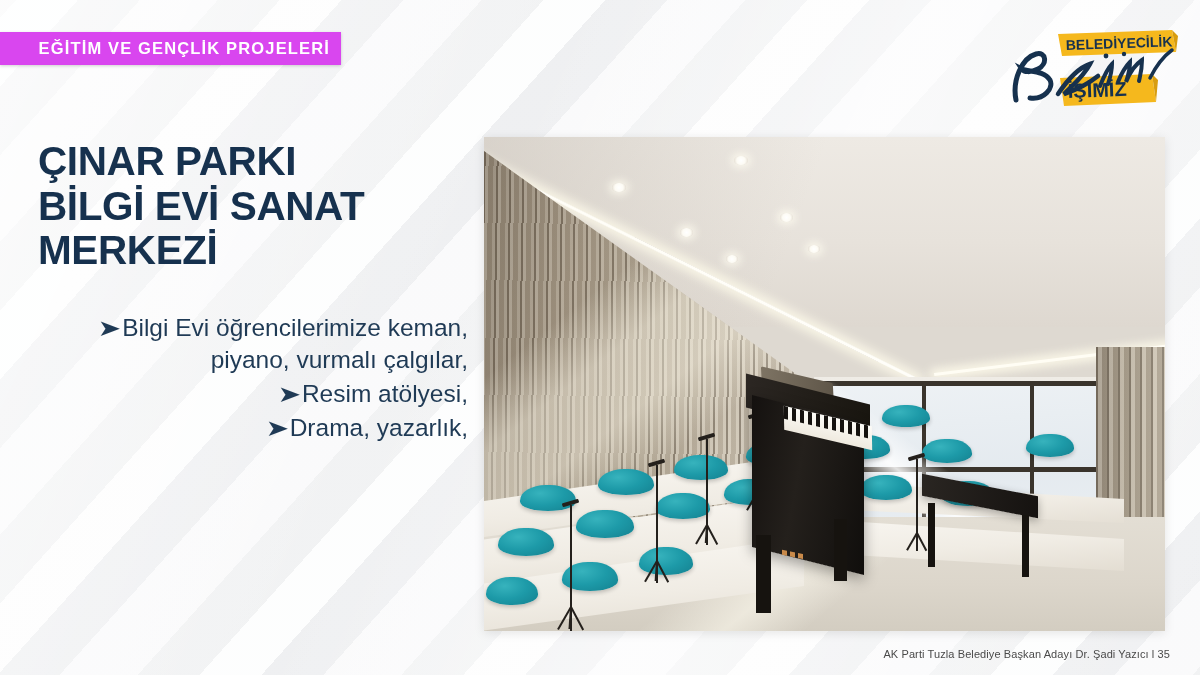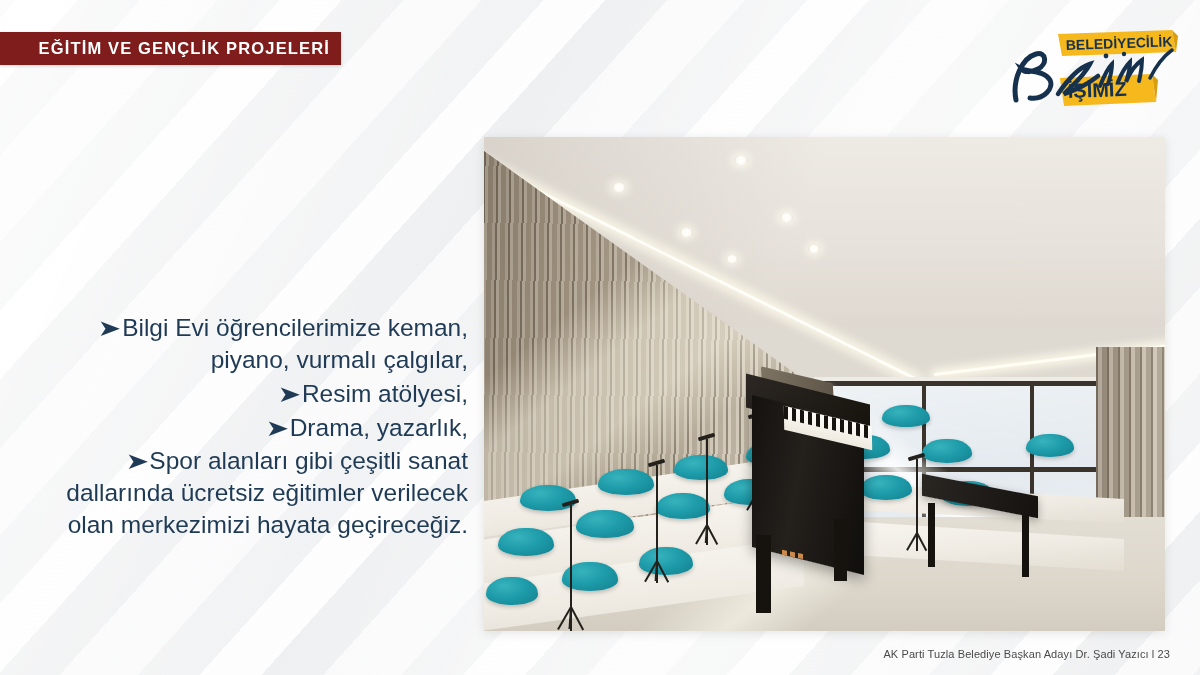--- a/index.html
+++ b/index.html
@@ -29,21 +29,21 @@
   }
   .bg-sheen {
     position:absolute; inset:0;
     background:linear-gradient(115deg, rgba(255,255,255,.75) 0%, rgba(255,255,255,0) 38%, rgba(255,255,255,.55) 62%, rgba(255,255,255,0) 100%);
   }
 
   
   .banner {
     position:absolute; left:0; top:32px;
     height:33px; width:341px;
-    background:#7f1d1d;
+    background:#d946ef;
     display:flex; align-items:center; justify-content:flex-end;
     padding-right:11px;
     box-shadow:0 1px 3px rgba(0,0,0,.18);
   }
   .banner-text {
     color:#ffffff;
     font-size:16.5px;
     font-weight:bold;
     letter-spacing:1.15px;
     white-space:nowrap;
@@ -286,34 +286,36 @@
         <path d="M100,62 C104,52 108,44 112,40 C112,48 110,54 108,60" stroke-width="4"></path>
         <path d="M118,58 C122,48 126,42 130,38 C130,46 128,52 126,58
                  C130,48 136,40 142,36 C142,46 140,52 139,57" stroke-width="4"></path>
         <path d="M150,54 C156,42 164,32 172,26" stroke-width="3.5"></path>
       </g>
       <circle cx="106" cy="32" r="2.4" fill="#16314e"></circle>
       <circle cx="124" cy="30" r="2.2" fill="#16314e"></circle>
     </svg>
   </div>
 
+  <div class="title">
+    <div>ÇINAR PARKI</div>
+    <div>BİLGİ EVİ SANAT</div>
+    <div>MERKEZİ</div>
+  </div>
 
   <div class="bullets">
     <div class="bullet">
       <span class="arrow">➤</span><span>Bilgi Evi öğrencilerimize keman, piyano, vurmalı çalgılar,</span>
     </div>
     <div class="bullet">
       <span class="arrow">➤</span><span>Resim atölyesi,</span>
     </div>
     <div class="bullet">
       <span class="arrow">➤</span><span>Drama, yazarlık,</span>
     </div>
-    <div class="bullet">
-      <span class="arrow">➤</span><span>Spor alanları gibi çeşitli sanat dallarında ücretsiz eğitimler verilecek olan merkezimizi hayata geçireceğiz.</span>
-    </div>
   </div>
 
   <div class="photo">
 
     <div class="ph ceiling"></div>
     <div class="ph ceil-shade"></div>
 
     <div class="ph dl" style="left:128px;top:46px;width:14px;height:9px;"></div>
     <div class="ph dl" style="left:250px;top:19px;width:14px;height:9px;"></div>
     <div class="ph dl" style="left:196px;top:91px;width:13px;height:9px;"></div>
@@ -408,15 +410,15 @@
     <div class="ph piano-leg" style="left:272px;top:398px;width:15px;height:78px;"></div>
     <div class="ph piano-leg" style="left:350px;top:382px;width:13px;height:62px;"></div>
     <div class="ph pedals"></div>
 
     <div class="ph bench"></div>
     <div class="ph bench-leg" style="left:444px;top:366px;height:64px;"></div>
     <div class="ph bench-leg" style="left:538px;top:378px;height:62px;"></div>
 
   </div>
 
-  <div class="footer">AK Parti Tuzla Belediye Başkan Adayı Dr. Şadi Yazıcı l 23</div>
+  <div class="footer">AK Parti Tuzla Belediye Başkan Adayı Dr. Şadi Yazıcı l 35</div>
 
 </div>
 
 </body></html>

